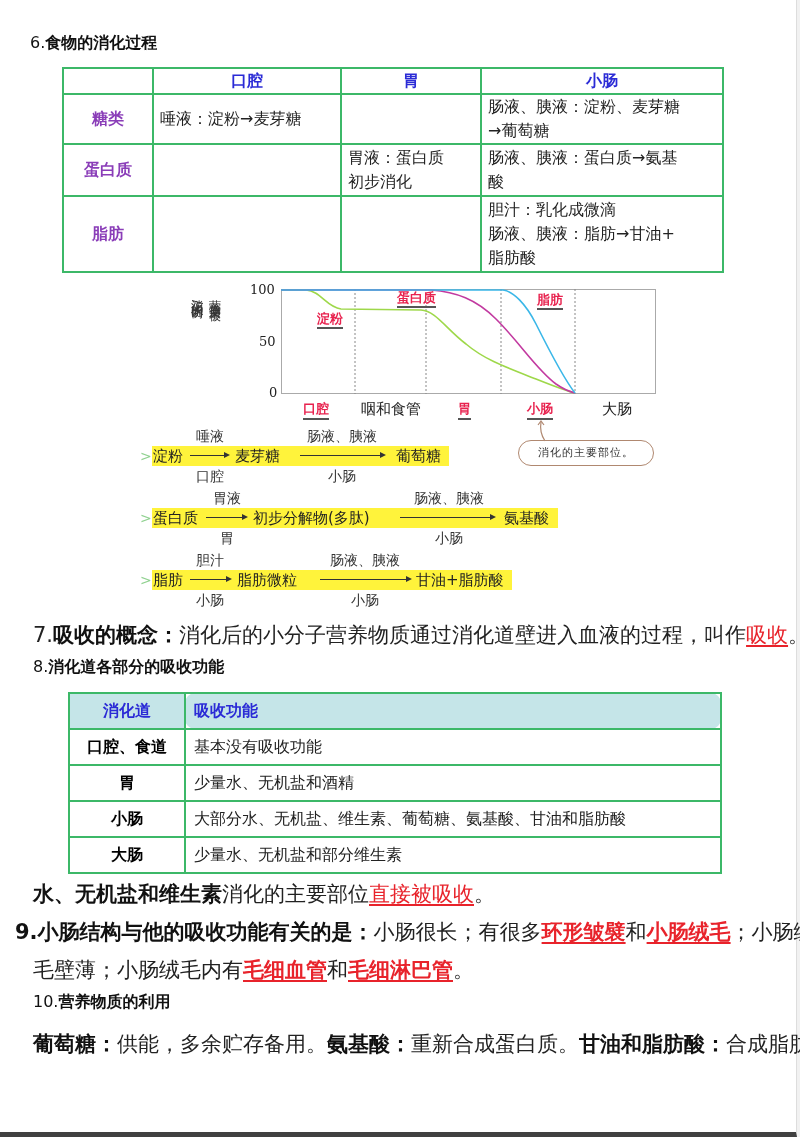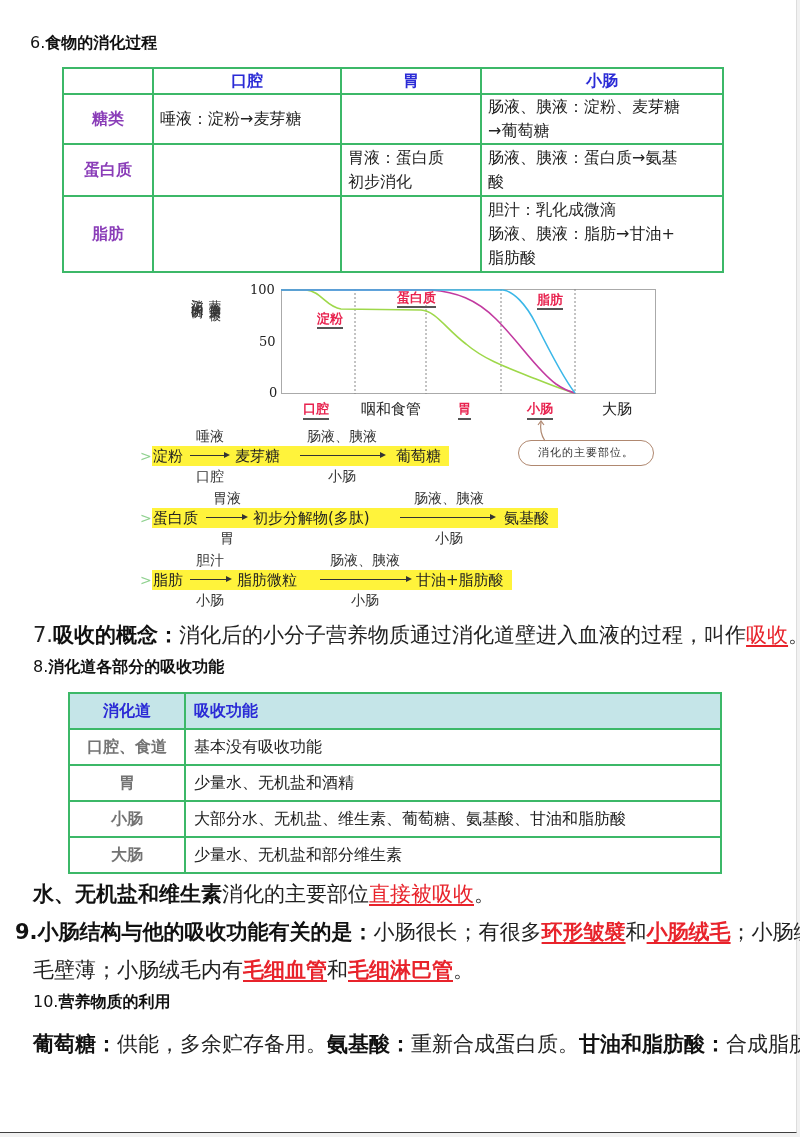--- a/index.html
+++ b/index.html
@@ -2,39 +2,39 @@
 <html><head>
 <meta charset="utf-8">
 <style>
   html, body { margin: 0; padding: 0; }
   body {
     width: 800px; height: 1137px; background: #f1f1f1; position: relative; overflow: hidden;
     font-family: "DejaVu Sans", "Liberation Sans", sans-serif; color: #222;
   }
   .page {
     position: absolute; left: 0; top: 0; width: 796px; height: 1132px; background: #fff;
-    border-right: 1px solid #ddd; border-bottom: 1px solid #404040;
+    border-right: 1px solid #ddd; border-bottom: 5px solid #404040;
   }
   .abs { position: absolute; }
   .h { font-size: 16px; font-weight: bold; color: #111; }
   .h .num { font-weight: normal; }
   .txt { font-size: 21px; color: #222; white-space: nowrap; }
   .b { font-weight: bold; color: #111; }
   .red-ul { color: #e8232b; text-decoration: underline; text-decoration-color: #e8232b; text-underline-offset: 3px; }
   .red-ul-b { color: #e8232b; font-weight: bold; text-decoration: underline; text-underline-offset: 3px; }
 
   table.t1 { position: absolute; left: 62px; top: 67px; border-collapse: collapse; }
   table.t1 td { border: 2px solid #3cb868; font-size: 16px; color: #222; padding: 0 6px; vertical-align: middle; line-height: 24px; }
   table.t1 td.hd { color: #2b2bd6; font-weight: bold; text-align: center; height: 24px; }
   table.t1 td.rh { color: #8a3db8; font-weight: bold; text-align: center; }
 
   table.t2 { position: absolute; left: 68px; top: 692px; border-collapse: collapse; }
   table.t2 td { border: 2px solid #3cb868; font-size: 16px; color: #222; height: 34px; padding: 0 8px; vertical-align: middle; }
   table.t2 tr.hdr td { background: #c5e5e8; color: #2b2bd6; font-weight: bold; }
-  table.t2 td.rh { color: #737373; font-weight: bold; text-align: center; }
+  table.t2 td.rh { color: #000000; font-weight: bold; text-align: center; }
 
   .chart { position: absolute; left: 195px; top: 280px; width: 470px; height: 140px; }
   .axis-t { position: absolute; font-family: "DejaVu Serif", serif; font-size: 13px; color: #222; }
   .ylabel { position: absolute; font-family: "DejaVu Serif", serif; font-size: 12px; color: #333; writing-mode: vertical-rl; line-height: 16px; letter-spacing: 2px; }
   .xcat { position: absolute; font-size: 15px; color: #222; top: 120px; font-family: "DejaVu Serif", serif; }
   .xcat.red { color: #e8234f; font-weight: bold; font-family: "DejaVu Sans", sans-serif; font-size: 13px; border-bottom: 2px solid #555; }
   .clabel { position: absolute; font-size: 13px; font-weight: bold; color: #e8234f; border-bottom: 2px solid #555; line-height: 16px; }
 
   .callout { position: absolute; left: 518px; top: 440px; width: 134px; height: 24px; border: 1.5px solid #b08870; border-radius: 13px; font-size: 11px; color: #333; text-align: center; line-height: 24px; font-family: "DejaVu Serif", serif; letter-spacing: 1px; }
 
@@ -183,21 +183,21 @@
   </div>
 
   <div class="abs h" style="left:33px;top:657px;">
     <span class="num">8.</span><span>消化道各部分的吸收功能</span>
   </div>
 
   <table class="t2">
     <tbody>
         <tr class="hdr">
       <td style="width:98px;text-align:center;">消化道</td>
-      <td style="width:518px;">吸收功能</td>
+      <td style="width:518px;border-radius:10px;">吸收功能</td>
     </tr>
     <tr>
       <td class="rh">口腔、食道</td>
       <td>基本没有吸收功能</td>
     </tr>
     <tr>
       <td class="rh">胃</td>
       <td>少量水、无机盐和酒精</td>
     </tr>
     <tr>

